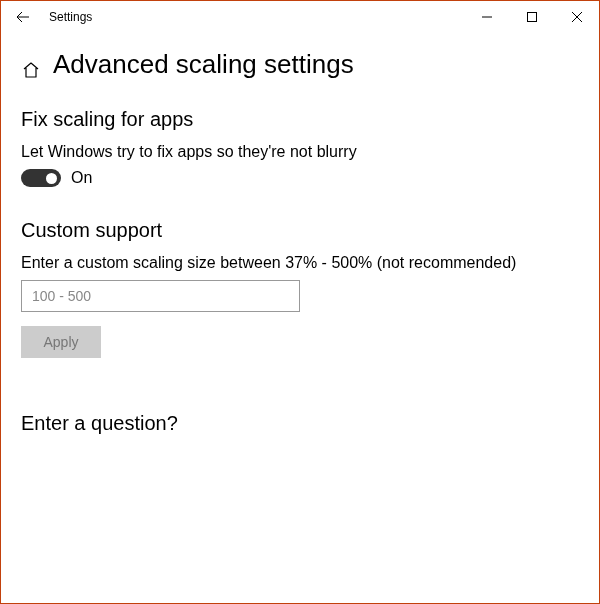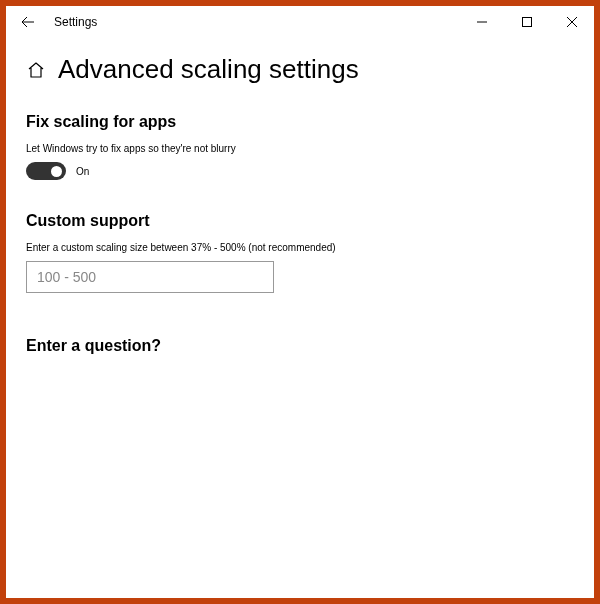--- a/index.html
+++ b/index.html
@@ -1,35 +1,35 @@
 <!DOCTYPE html>
 <html><head>
 <meta charset="utf-8">
 <style>
   * { box-sizing: border-box; margin: 0; padding: 0; }
   html, body { width: 600px; height: 604px; font-family: "Segoe UI", Arial, sans-serif; background: #fff; color: #000; overflow: hidden; }
-  .window { width: 600px; height: 604px; position: relative; border: 6px solid #c2410c; }
+  .window { width: 600px; height: 604px; position: relative; border: 1px solid #c2410c; }
   .titlebar { height: 32px; display: flex; align-items: center; padding-left: 8px; }
   .titlebar .back { width: 28px; height: 28px; display: flex; align-items: center; justify-content: center; cursor: default; }
   .titlebar .title { font-size: 12px; margin-left: 12px; color: #000; }
   .caption-buttons { margin-left: auto; display: flex; }
   .caption-buttons .btn { width: 45px; height: 30px; display: flex; align-items: center; justify-content: center; }
   .content-wrap { position: absolute; top: 32px; bottom: 0; left: 0; right: 0; overflow-y: auto; }
   .content { padding: 10px 20px 20px 20px; }
-  .page-header { display: flex; align-items: center; margin-bottom: 28px; margin-top: 6px; }
+  .page-header { display: flex; align-items: flex-end; margin-bottom: 28px; margin-top: 6px; }
   .page-header .home-icon { width: 20px; height: 20px; display: flex; align-items: center; justify-content: center; margin-right: 12px; }
   .page-header h1 { font-size: 26px; font-weight: 400; }
-  h2 { font-size: 16px; font-weight: 700; margin-bottom: 12px; }
+  h2 { font-size: 20px; font-weight: 400; margin-bottom: 12px; margin-top: 24px; }
   .desc { font-size: 14px; color: #000; line-height: 1.38; max-width: 470px; margin-bottom: 18px; }
-  .setting-label { font-size: 10px; margin-bottom: 8px; }
+  .setting-label { font-size: 16px; margin-bottom: 8px; }
   .toggle-row { display: flex; align-items: center; margin-bottom: 32px; }
   .toggle { width: 40px; height: 18px; border-radius: 10px; background: #333; position: relative; margin-right: 10px; cursor: pointer; }
   .toggle .knob { position: absolute; width: 11px; height: 11px; border-radius: 50%; background: #fff; top: 3.5px; right: 4px; }
-  .toggle-state { font-size: 10px; }
-  .input-box { width: 248px; height: 32px; border: 1px solid #999; font-size: 14px; padding: 0 10px; color: #777; margin-bottom: 14px; display: block; }
+  .toggle-state { font-size: 16px; }
+  .input-box { width: 279px; height: 32px; border: 1px solid #999; font-size: 14px; padding: 0 10px; color: #777; margin-bottom: 14px; display: block; }
   .input-box::placeholder { color: #888; }
   .apply-btn { width: 80px; height: 32px; background: #ccc; border: none; font-size: 14px; color: #777; cursor: default; text-align: center; }
   .section-gap { height: 30px; }
   
   .content-wrap::-webkit-scrollbar { width: 4px; }
   .content-wrap::-webkit-scrollbar-thumb { background: #aaa; }
   svg { display: block; }
 </style>
 </head>
 <body>
@@ -79,20 +79,21 @@
       <div class="toggle-row">
         <div class="toggle">
           <div class="knob"></div>
         </div>
         <div class="toggle-state">On</div>
       </div>
 
       <h2>Custom support</h2>
       <div class="setting-label">Enter a custom scaling size between 37% - 500% (not recommended)</div>
       <input type="text" class="input-box" placeholder="100 - 500" style="">
+      <button class="apply-btn" disabled="">Apply</button>
 
       <div class="section-gap"></div>
 
       <h2>Enter a question?</h2>
       
 
       
     </div>
   </div>
 

